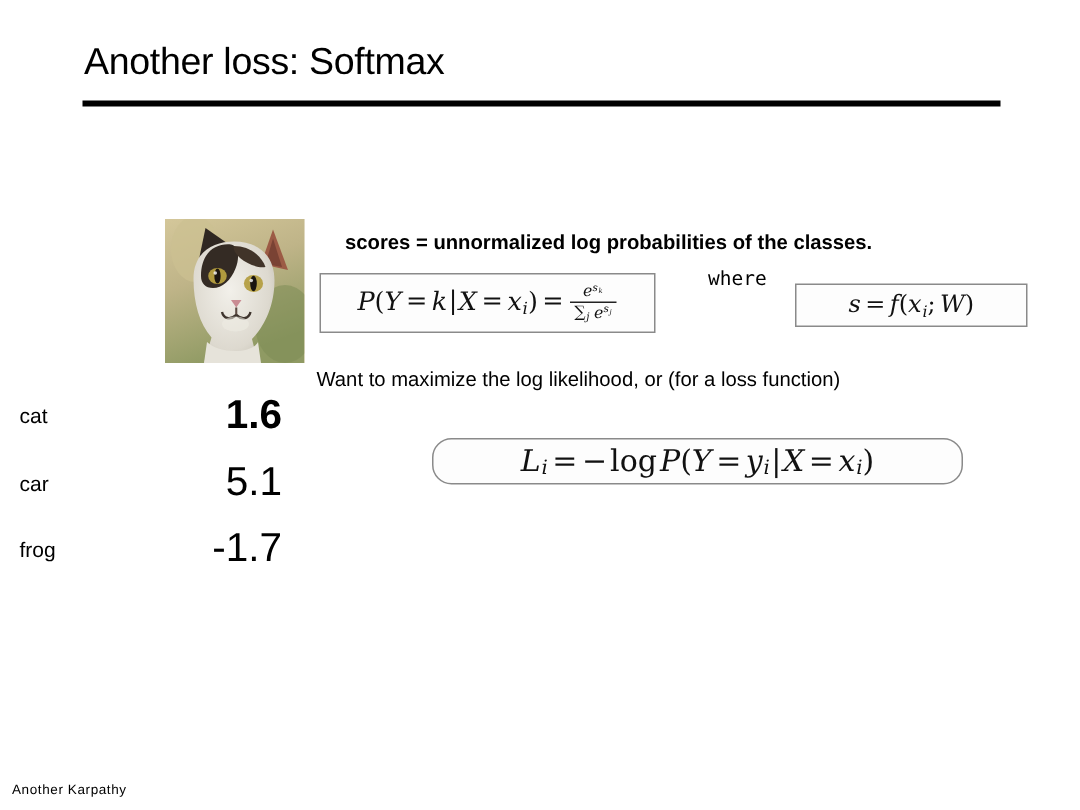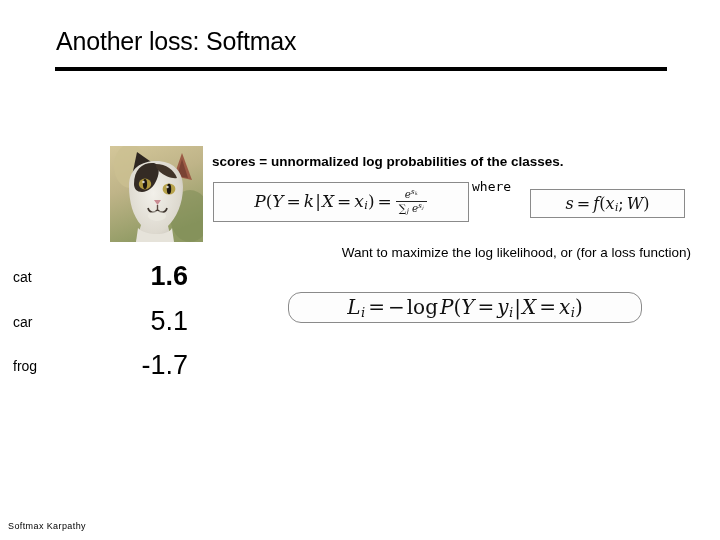--- a/index.html
+++ b/index.html
@@ -70,21 +70,21 @@
   #label-cat  { top: 266px; }
   #label-car  { top: 311px; text-align: center; }
   #label-frog { top: 355px; }
   #score-cat  { top: 261px; }
   #score-car  { top: 306px; }
   #score-frog { top: 350px; }
 
   
   #scores-caption {
     position: absolute;
-    left: 212px;
+    left: 230px;
     top: 153px;
     font-size: 13.5px;
     font-weight: bold;
     line-height: 17px;
     white-space: nowrap;
   }
   #where-label {
     position: absolute;
     left: 472px;
     top: 180px;
@@ -94,38 +94,38 @@
     white-space: nowrap;
   }
   #objective-text {
     position: absolute;
     left: 211px;
     top: 243px;
     width: 480px;
     font-size: 13.5px;
     line-height: 19px;
   }
-  #objective-text .line { white-space: nowrap; display: block; text-align: right; }
+  #objective-text .line { white-space: nowrap; display: block; }
 
   
   .formula-box {
     position: absolute;
     border: 1px solid #8a8a8a;
     background: #fdfdfd;
     font-family: "DejaVu Serif", serif;
     color: #111111;
     box-sizing: border-box;
     display: flex;
     align-items: center;
     justify-content: center;
   }
   #formula-softmax {
     left: 213px;
     top: 182px;
-    width: 256px;
+    width: 224px;
     height: 40px;
     font-size: 17px;
   }
   #formula-scores {
     left: 530px;
     top: 189px;
     width: 155px;
     height: 29px;
     font-size: 16px;
   }
@@ -250,13 +250,13 @@
 </div>
 
 <div class="formula-box" id="formula-scores">
   <span class="math"><span class="mvar">s</span><span class="mop">=</span><span class="mvar">f</span><span class="paren">(</span><span class="mvar">x</span><sub class="msub">i</sub><span class="paren" style="padding-right:3px">;</span><span class="mvar">W</span><span class="paren">)</span></span>
 </div>
 
 <div class="formula-box" id="formula-loss">
   <span class="math"><span class="mvar">L</span><sub class="msub">i</sub><span class="mop">=</span><span class="mop" style="padding:0 2px 0 0">−</span><span class="mfun">log</span><span class="mvar">P</span><span class="paren">(</span><span class="mvar">Y</span><span class="mop">=</span><span class="mvar">y</span><sub class="msub">i</sub><span class="bar">|</span><span class="mvar">X</span><span class="mop">=</span><span class="mvar">x</span><sub class="msub">i</sub><span class="paren">)</span></span>
 </div>
 
-<div id="footer-credit">Softmax Karpathy</div>
+<div id="footer-credit">Another Karpathy</div>
 
 </body></html>

